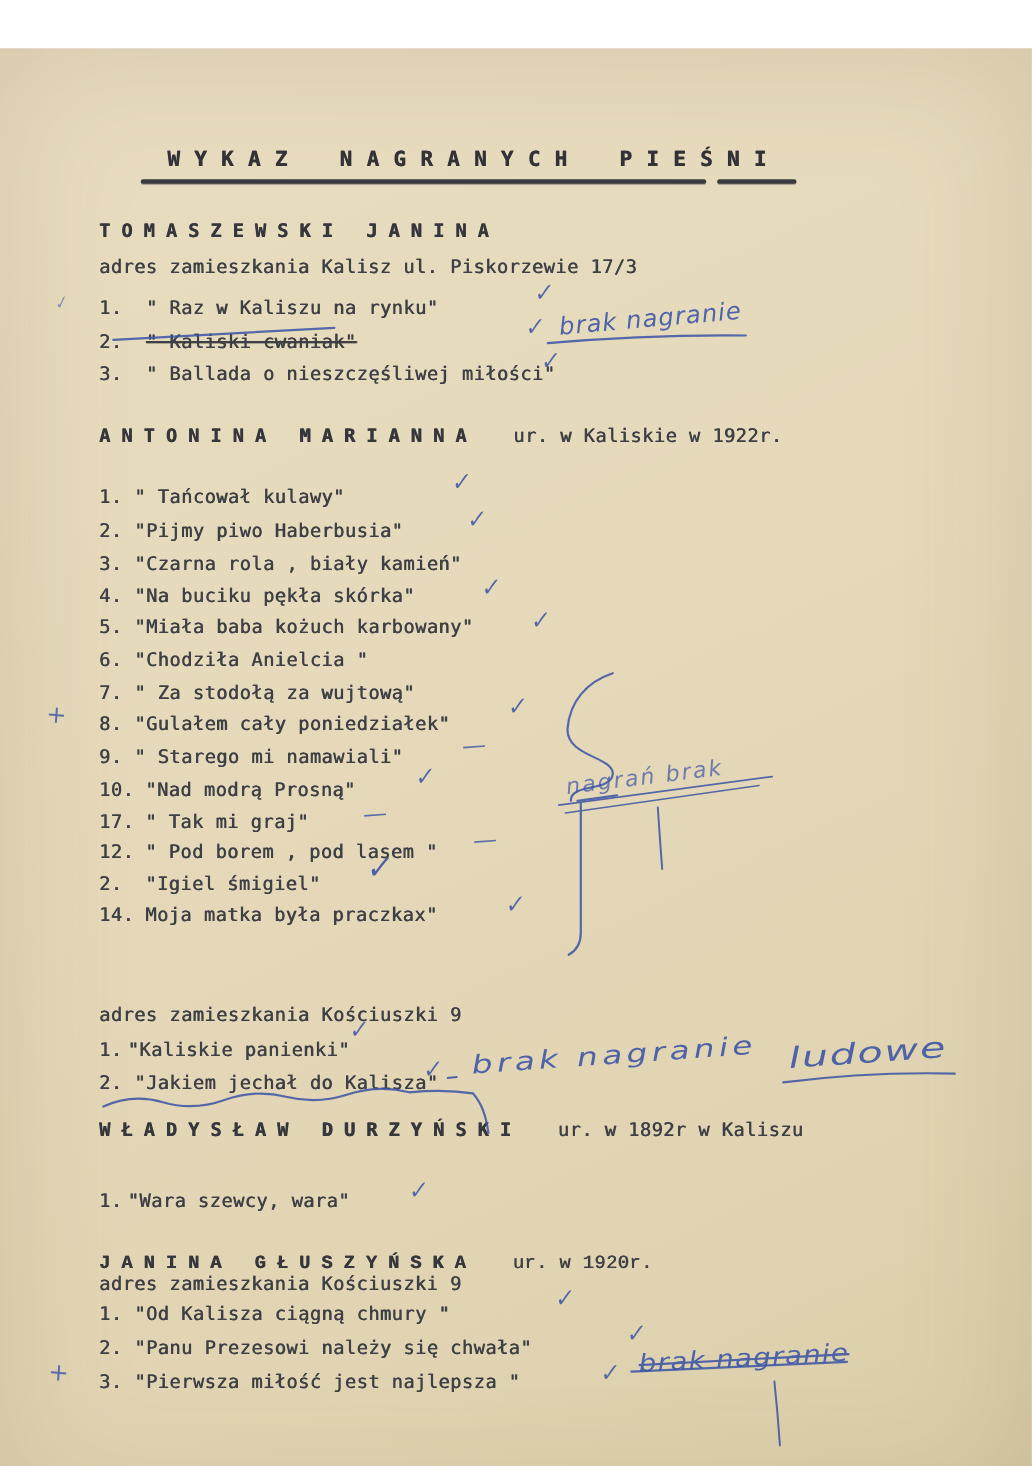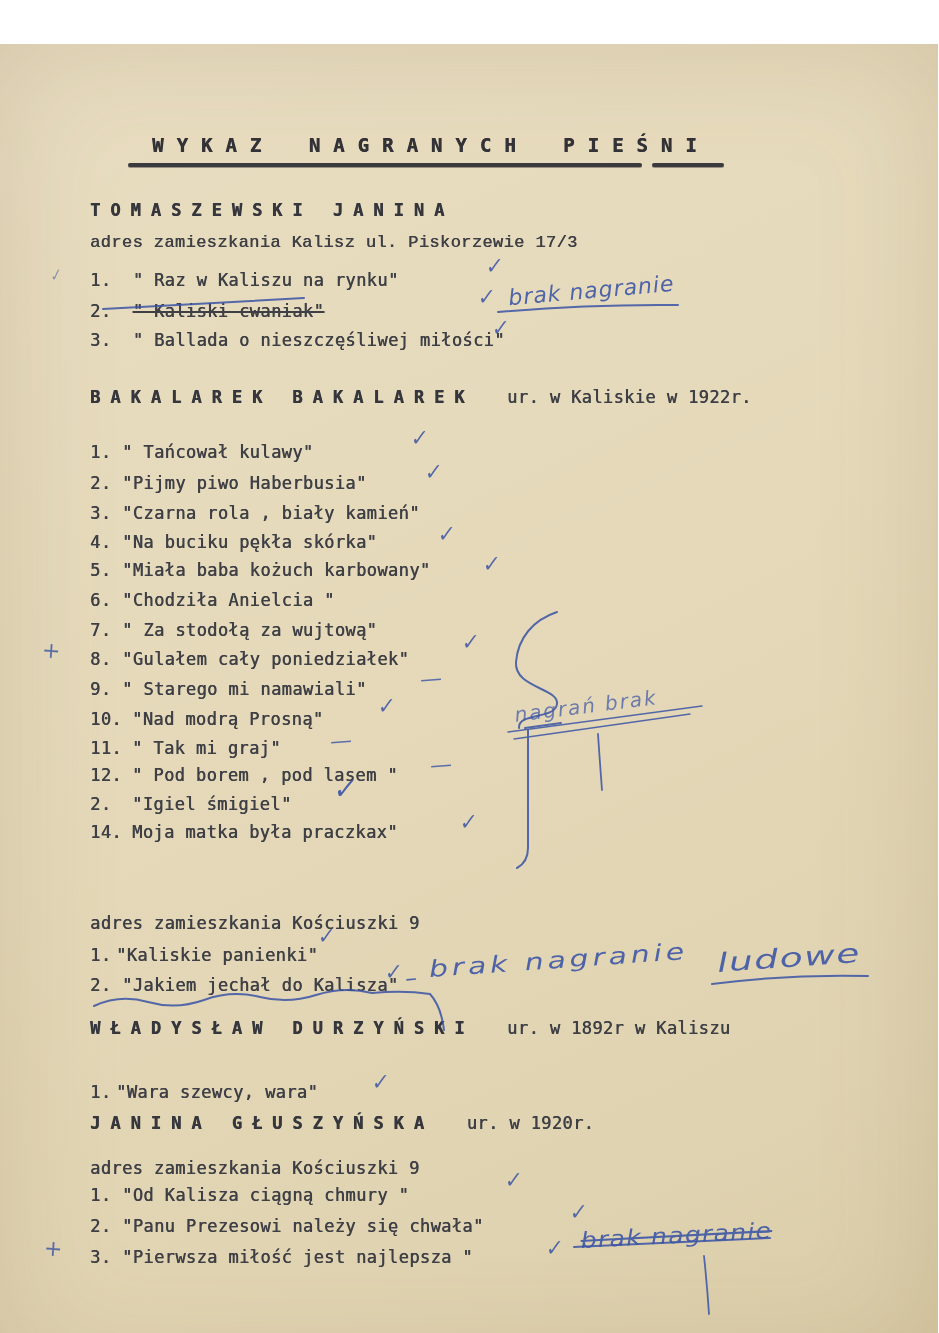--- a/index.html
+++ b/index.html
@@ -43,64 +43,64 @@
 
 <div class="page">
 
   <div class="line title" style="left:152px; top:90px;">WYKAZ NAGRANYCH PIEŚNI</div>
   <div class="bar" style="left:128px; top:119px; width:514px; height:4px;"></div>
   <div class="bar" style="left:652px; top:119px; width:72px; height:4px;"></div>
 
   <div class="line" style="left:90px; top:156px;">
     <span class="hname">TOMASZEWSKI JANINA</span>
   </div>
-  <div class="line" style="left:90px; top:189px;font-family:Liberation Mono, monospace;">adres zamieszkania Kalisz ul. Piskorzewie 17/3</div>
+  <div class="line" style="left:90px; top:189px;">adres zamieszkania Kalisz ul. Piskorzewie 17/3</div>
   <div class="line" style="left:90px; top:226px;">
     <span class="num">1.</span>
     <span class="txt">" Raz w Kaliszu na rynku"</span>
   </div>
   <div class="line" style="left:90px; top:257px;">
     <span class="num">2.</span>
     <span class="txt struck">" Kaliski cwaniak"</span>
   </div>
   <div class="line" style="left:90px; top:286px;">
     <span class="num">3.</span>
     <span class="txt">" Ballada o nieszczęśliwej miłości"</span>
   </div>
 
   <div class="line" style="left:90px; top:343px;">
-    <span class="hname">BAKALAREK BAKALAREK</span>
+    <span class="hname">ANTONINA MARIANNA</span>
     <span class="hsuffix">ur. w Kaliskie w 1922r.</span>
   </div>
   <div class="line" style="left:90px; top:398px;"><span class="num">1.</span><span class="txt">" Tańcował kulawy"</span></div>
   <div class="line" style="left:90px; top:429px;"><span class="num">2.</span><span class="txt">"Pijmy piwo Haberbusia"</span></div>
   <div class="line" style="left:90px; top:459px;"><span class="num">3.</span><span class="txt">"Czarna rola , biały kamień"</span></div>
   <div class="line" style="left:90px; top:488px;"><span class="num">4.</span><span class="txt">"Na buciku pękła skórka"</span></div>
   <div class="line" style="left:90px; top:516px;"><span class="num">5.</span><span class="txt">"Miała baba kożuch karbowany"</span></div>
   <div class="line" style="left:90px; top:546px;"><span class="num">6.</span><span class="txt">"Chodziła Anielcia "</span></div>
   <div class="line" style="left:90px; top:576px;"><span class="num">7.</span><span class="txt">" Za stodołą za wujtową"</span></div>
   <div class="line" style="left:90px; top:605px;"><span class="num">8.</span><span class="txt">"Gulałem cały poniedziałek"</span></div>
   <div class="line" style="left:90px; top:635px;"><span class="num">9.</span><span class="txt">" Starego mi namawiali"</span></div>
   <div class="line" style="left:90px; top:665px;"><span class="num num3">10.</span><span class="txt">"Nad modrą Prosną"</span></div>
-  <div class="line" style="left:90px; top:694px;"><span class="num num3">11.</span><span class="txt">" Tak mi graj"</span></div>
+  <div class="line" style="left:90px; top:694px;"><span class="num num3">17.</span><span class="txt">" Tak mi graj"</span></div>
   <div class="line" style="left:90px; top:721px;"><span class="num num3">12.</span><span class="txt">" Pod borem , pod lasem "</span></div>
   <div class="line" style="left:90px; top:750px;"><span class="num num3">2.</span><span class="txt">"Igiel śmigiel"</span></div>
   <div class="line" style="left:90px; top:778px;"><span class="num num3">14.</span><span class="txt">Moja matka była praczkax"</span></div>
 
   <div class="line" style="left:90px; top:869px;">adres zamieszkania  Kościuszki 9</div>
   <div class="line" style="left:90px; top:901px;"><span class="num">1.</span><span class="txt" style="margin-left:2px;">"Kaliskie panienki"</span></div>
   <div class="line" style="left:90px; top:931px;"><span class="num">2.</span><span class="txt">"Jakiem jechał do Kalisza"</span></div>
 
   <div class="line" style="left:90px; top:974px;text-align:right;">
     <span class="hname">WŁADYSŁAW DURZYŃSKI</span>
     <span class="hsuffix">ur. w 1892r w Kaliszu</span>
   </div>
   <div class="line" style="left:90px; top:1038px;"><span class="num">1.</span><span class="txt" style="margin-left:2px;">"Wara szewcy, wara"</span></div>
 
-  <div class="line" style="left:90px; top:1069px;">
+  <div class="line" style="left:90px; top:1096px;font-family:Liberation Mono, monospace;">
     <span class="hname">JANINA GŁUSZYŃSKA</span>
     <span class="hsuffix">ur. w 1920r.</span>
   </div>
   <div class="line" style="left:90px; top:1114px;">adres zamieszkania Kościuszki 9</div>
   <div class="line" style="left:90px; top:1141px;"><span class="num">1.</span><span class="txt">"Od Kalisza ciągną chmury "</span></div>
   <div class="line" style="left:90px; top:1172px;"><span class="num">2.</span><span class="txt">"Panu Prezesowi należy się chwała"</span></div>
   <div class="line" style="left:90px; top:1203px;"><span class="num">3.</span><span class="txt">"Pierwsza miłość jest najlepsza "</span></div>
 
   <span class="pen check-faint" style="left:50px; top:222px;">✓</span>
   <span class="pen check" style="left:486px; top:210px;">✓</span>

